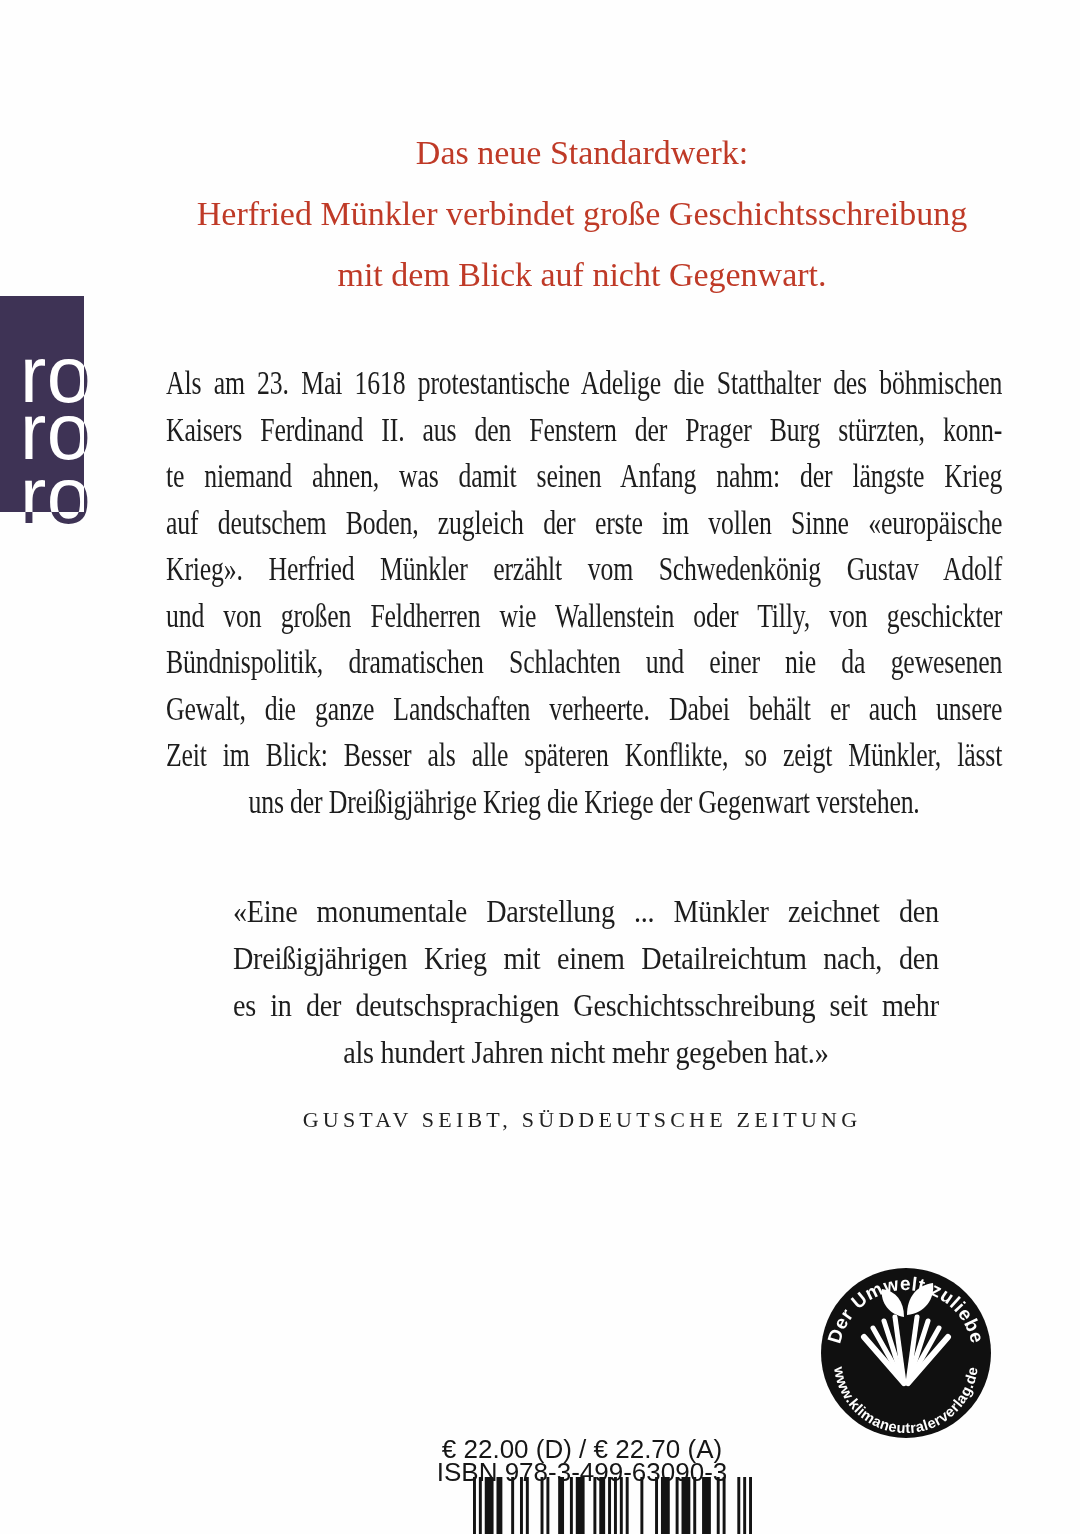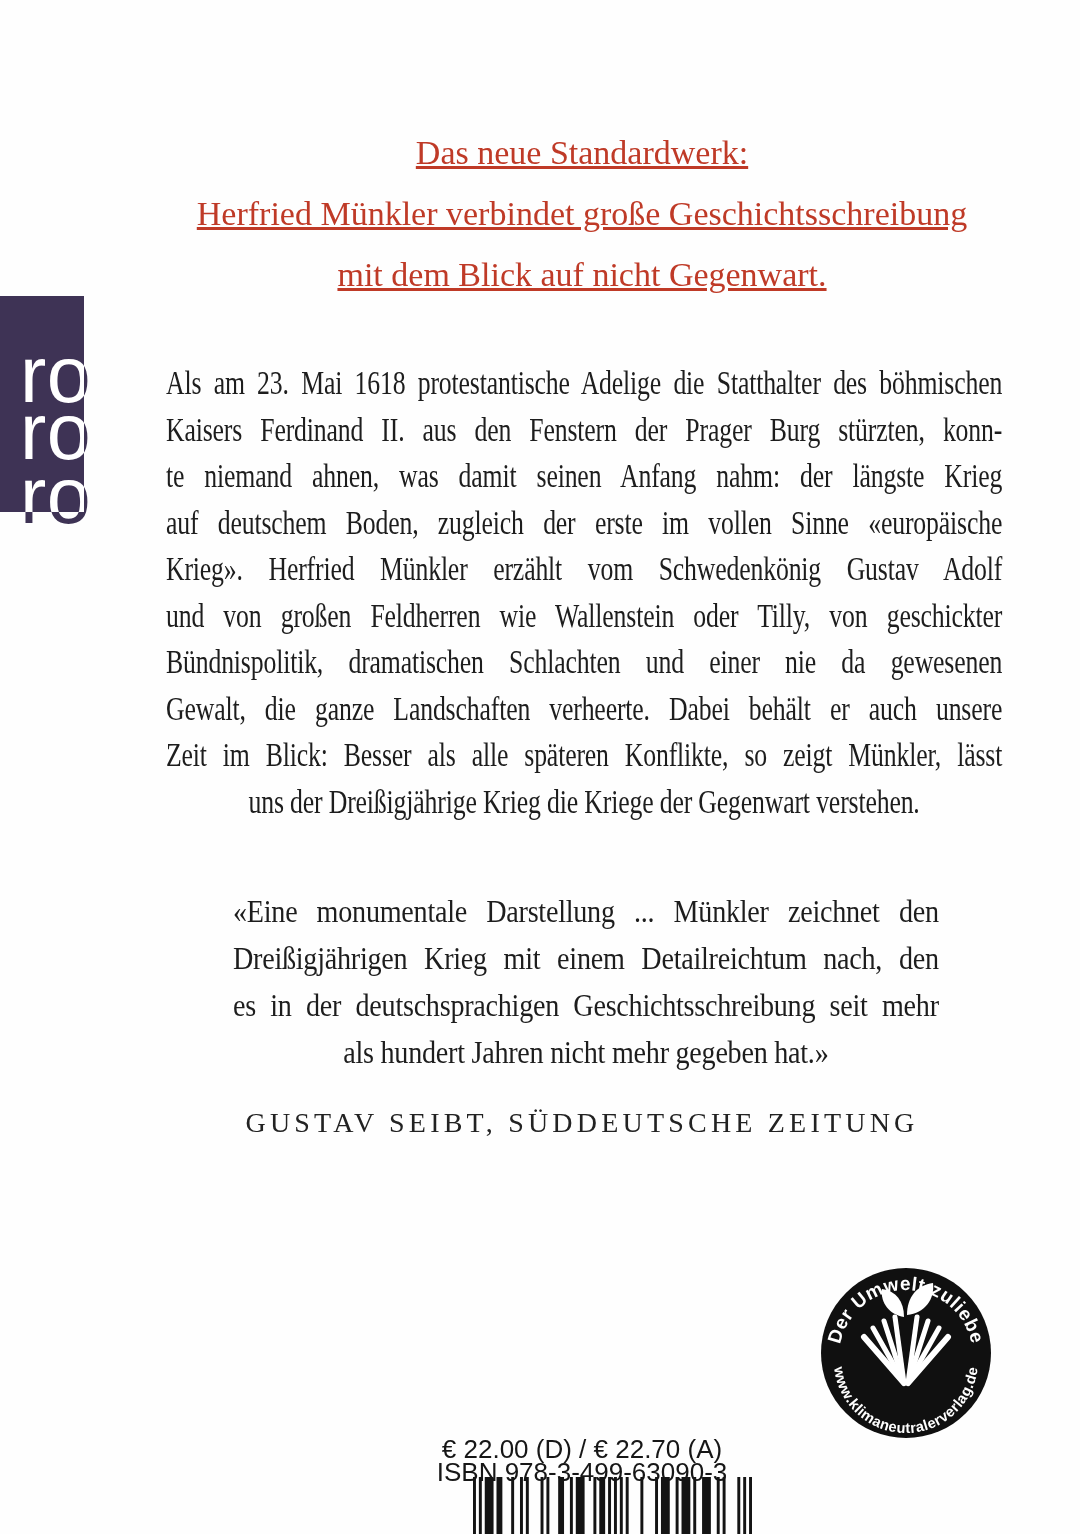--- a/index.html
+++ b/index.html
@@ -19,38 +19,38 @@
   .blurb-line{font-size:33px;line-height:46.5px;letter-spacing:-0.2px;color:#1d1d1d;
     text-align:justify;text-align-last:justify;white-space:normal;}
   .blurb-line:last-child{text-align-last:center;}
   
   .quote{position:absolute;left:233px;top:888px;width:802px;transform:scaleX(0.88);transform-origin:0 0;}
   .quote-line{font-size:32px;line-height:47px;letter-spacing:-0.3px;color:#1d1d1d;
     text-align:justify;text-align-last:justify;}
   .quote-line:last-child{text-align-last:center;}
   
   .attribution{position:absolute;left:122px;top:1107px;width:920px;text-align:center;
-    font-size:28px;letter-spacing:4.2px;color:#222222;}
+    font-size:22px;letter-spacing:4.2px;color:#222222;}
   
   .badge-svg{position:absolute;left:820px;top:1267px;}
   .badge-arc-text{font-family:"Liberation Sans","DejaVu Sans",sans-serif;font-weight:bold;fill:#ffffff;}
   .badge-top{font-size:19px;letter-spacing:0.6px;}
   .badge-bottom{font-size:14.6px;letter-spacing:0.4px;}
   
   .pricing{position:absolute;left:122px;top:1438px;width:920px;text-align:center;
     font-family:"Liberation Sans","DejaVu Sans",sans-serif;color:#161616;}
   .price-line,.isbn-line{font-size:26px;line-height:23px;}
   .barcode{position:absolute;left:473px;top:1477px;width:279px;height:57px;}
 </style>
 </head>
 <body>
 
 <div class="page">
 
-  <div class="headline" style="color: rgb(191, 58, 39); text-decoration: underline;">
+  <div class="headline" style="color: rgb(191, 58, 39);">
 
   <div class="headline-line">Das neue Standardwerk:</div>
       <div class="headline-line">Herfried Münkler verbindet große Geschichtsschreibung</div>
       <div class="headline-line">mit dem Blick auf nicht Gegenwart.</div>
     </div>
 
   <svg class="logo-svg" width="130" height="245" viewBox="0 0 130 245">
     <defs>
       <clipPath id="logoIn" clipPathUnits="userSpaceOnUse">
         <rect x="0" y="0" width="84" height="216"></rect>

